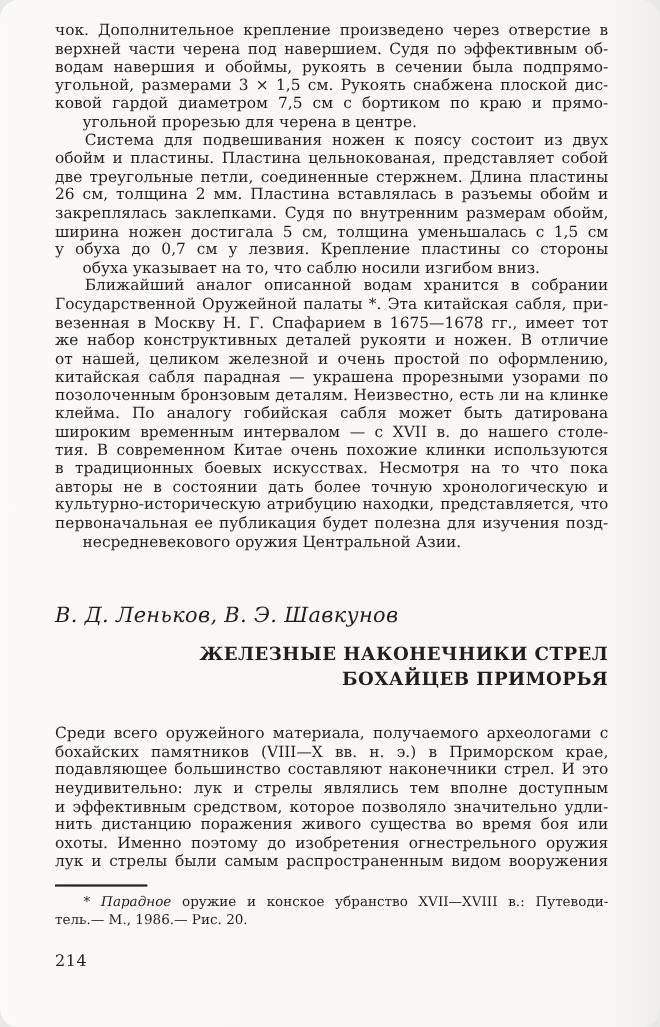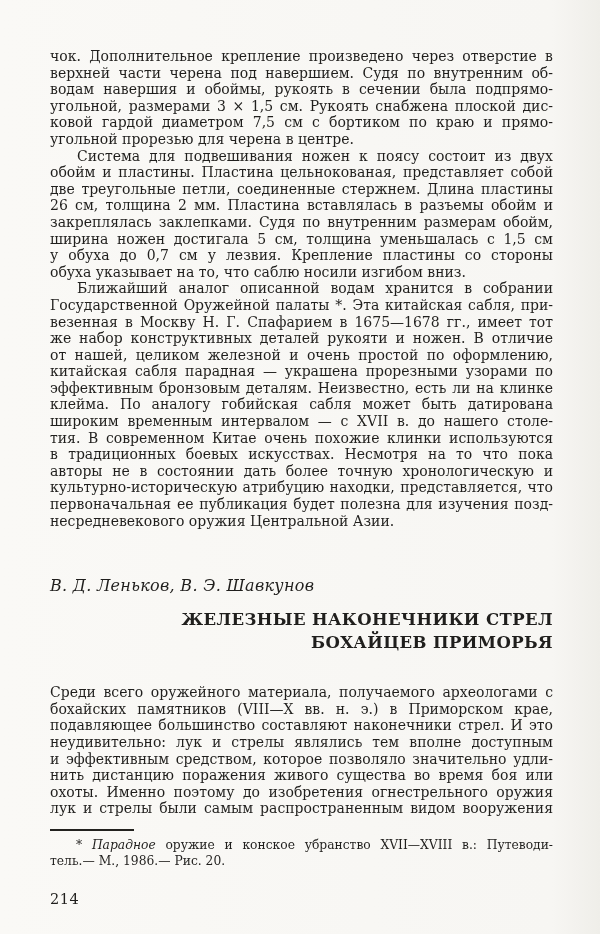--- a/index.html
+++ b/index.html
@@ -2,34 +2,35 @@
 <html><head>
 <meta charset="utf-8">
 <style>
   html, body { margin: 0; padding: 0; background: #e8e8e6; }
   .page {
     position: relative;
     width: 600px;
     height: 934px;
     margin: 0 auto;
     box-sizing: border-box;
-    padding: 48px 47px 0 50px;
+    padding: 20px 47px 0 50px;
     background: linear-gradient(90deg, #faf9f6 0%, #f7f6f3 92%, #efeee9 100%);
     font-family: "DejaVu Serif", "Liberation Serif", serif;
     color: #201f1d;
     overflow: hidden;
+    border-radius: 17px;
   }
   .body-text { font-size: 14px; line-height: 16.6px; }
   .para .line { text-align: justify; text-align-last: justify; }
-  .para.end .line:last-child { text-align-last: left; }
+  .para.end .line:last-child { text-align-last: left; margin-left: 25px; }
   .para.indent .line:first-child { text-indent: 27px; }
   .authors {
     margin-top: 47px;
     font-style: italic;
-    font-size: 16px;
+    font-size: 19px;
     letter-spacing: 0.3px;
   }
   .title {
     margin: 13px 0 0 0;
     font-size: 16.5px;
     font-weight: 700;
     line-height: 23px;
     letter-spacing: 0.4px;
     text-align: right;
   }
@@ -45,21 +46,21 @@
   .page-number { margin-top: 21px; font-size: 14.5px; letter-spacing: 0.5px; }
 </style>
 </head>
 <body>
 
 <div class="page">
 
   <div class="body-text">
     <div class="para end">
         <div class="line">чок. Дополнительное крепление произведено через отверстие в</div>
-        <div class="line">верхней части черена под навершием. Судя по внутренним об-</div>
+        <div class="line">верхней части черена под навершием. Судя по эффективным об-</div>
         <div class="line">водам навершия и обоймы, рукоять в сечении была подпрямо-</div>
         <div class="line">угольной, размерами 3 × 1,5 см. Рукоять снабжена плоской дис-</div>
         <div class="line">ковой гардой диаметром 7,5 см с бортиком по краю и прямо-</div>
         <div class="line">угольной прорезью для черена в центре.</div>
       </div>
     <div class="para end indent">
         <div class="line">Система для подвешивания ножен к поясу состоит из двух</div>
         <div class="line">обойм и пластины. Пластина цельнокованая, представляет собой</div>
         <div class="line">две треугольные петли, соединенные стержнем. Длина пластины</div>
         <div class="line">26 см, толщина 2 мм. Пластина вставлялась в разъемы обойм и</div>
@@ -68,21 +69,21 @@
         <div class="line">у обуха до 0,7 см у лезвия. Крепление пластины со стороны</div>
         <div class="line">обуха указывает на то, что саблю носили изгибом вниз.</div>
       </div>
     <div class="para end indent">
         <div class="line">Ближайший аналог описанной водам хранится в собрании</div>
         <div class="line">Государственной Оружейной палаты *. Эта китайская сабля, при-</div>
         <div class="line">везенная в Москву Н. Г. Спафарием в 1675—1678 гг., имеет тот</div>
         <div class="line">же набор конструктивных деталей рукояти и ножен. В отличие</div>
         <div class="line">от нашей, целиком железной и очень простой по оформлению,</div>
         <div class="line">китайская сабля парадная — украшена прорезными узорами по</div>
-        <div class="line">эффективным бронзовым деталям. Неизвестно, есть ли на клинке</div>
+        <div class="line">позолоченным бронзовым деталям. Неизвестно, есть ли на клинке</div>
         <div class="line">клейма. По аналогу гобийская сабля может быть датирована</div>
         <div class="line">широким временным интервалом — с XVII в. до нашего столе-</div>
         <div class="line">тия. В современном Китае очень похожие клинки используются</div>
         <div class="line">в традиционных боевых искусствах. Несмотря на то что пока</div>
         <div class="line">авторы не в состоянии дать более точную хронологическую и</div>
         <div class="line">культурно-историческую атрибуцию находки, представляется, что</div>
         <div class="line">первоначальная ее публикация будет полезна для изучения позд-</div>
         <div class="line">несредневекового оружия Центральной Азии.</div>
       </div>
   </div>

